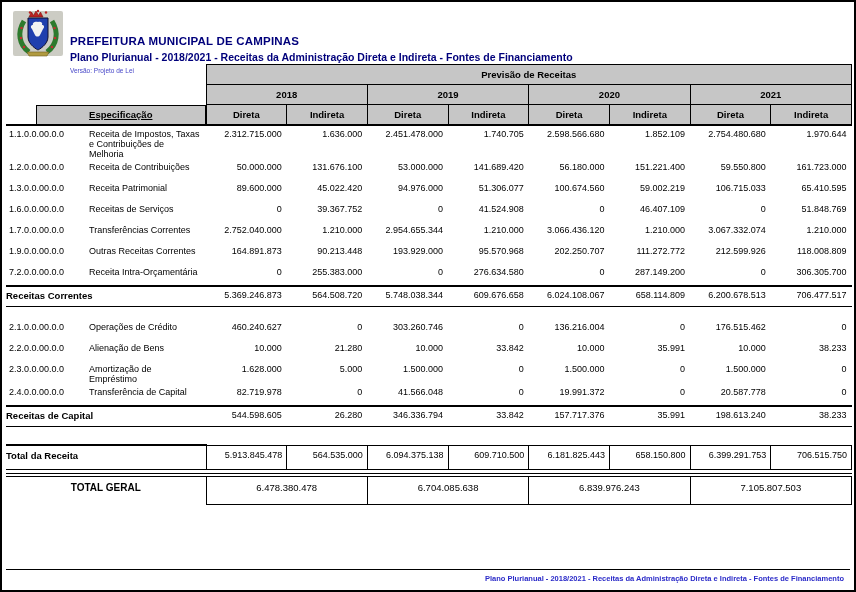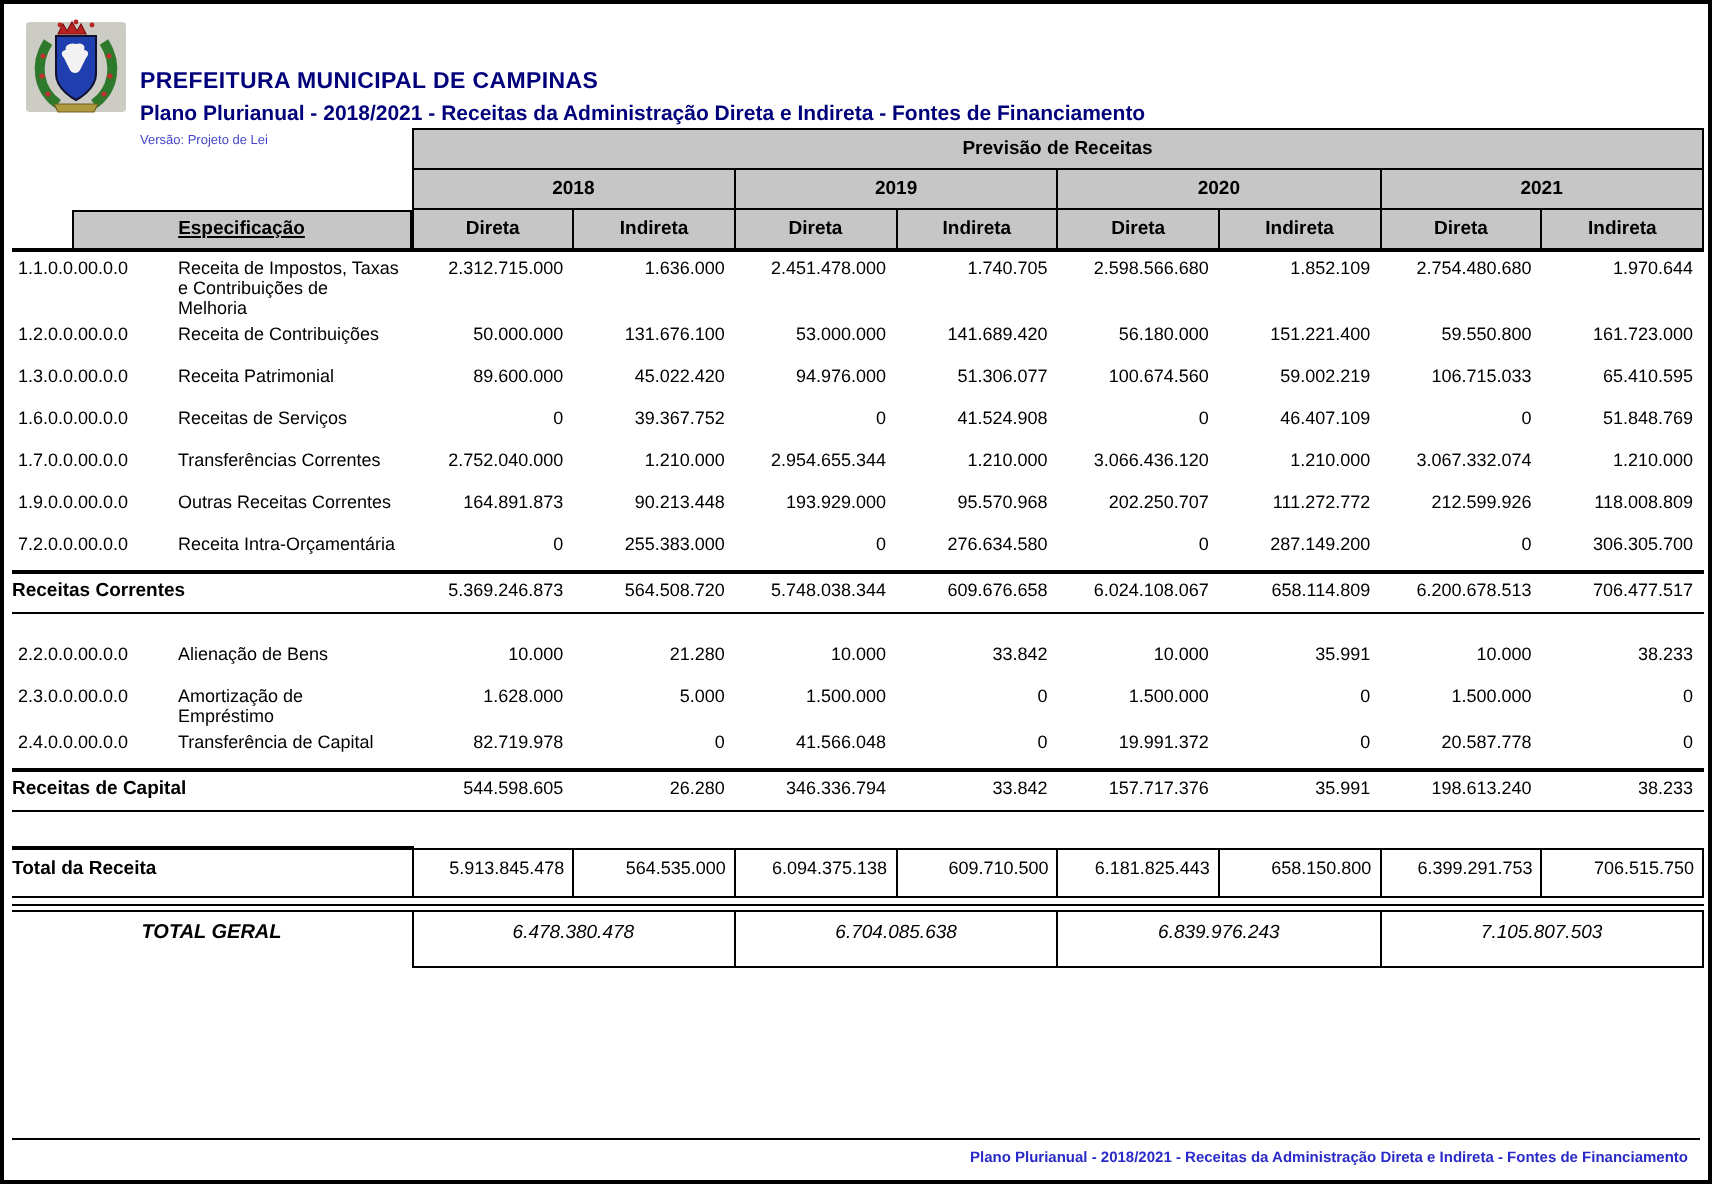--- a/index.html
+++ b/index.html
@@ -34,21 +34,21 @@
   tr.r-subtotal td{border-top:2px solid #000;border-bottom:1px solid #000;height:16px;padding-top:3px;}
   tr.r-subtotal td.lbl{font-weight:bold;font-size:9.5px;}
 
   tr.r-spacer td{border:none;}
 
   tr.r-total td{height:19px;padding-top:4px;}
   tr.r-total td.lbl{border-top:2.5px solid #000;border-bottom:1px solid #000;font-weight:bold;
                     text-align:left;font-size:9.5px;}
   tr.r-total td.box{border:1px solid #000;text-align:right;padding-right:4px;white-space:nowrap;}
 
-  tr.r-grandtotal td{height:22px;padding-top:5px;font-style:italic;}
+  tr.r-grandtotal td{height:22px;padding-top:5px;}
   tr.r-grandtotal td.lbl{border-top:4px double #000;font-weight:bold;text-align:center;font-size:10px;}
   tr.r-grandtotal td.box{border:1px solid #000;border-top:4px double #000;text-align:center;
                          font-size:9.5px;}
 
   
   .footer{position:absolute;left:4px;right:4px;bottom:3px;height:18px;border-top:1.5px solid #000;
           display:flex;align-items:center;justify-content:flex-end;padding-right:6px;box-sizing:border-box;}
   .footer span{color:#2a2ac8;font-size:7.5px;font-weight:bold;}
 </style>
 </head>
@@ -206,20 +206,31 @@
           <td class="num">609.676.658</td>
           <td class="num">6.024.108.067</td>
           <td class="num">658.114.809</td>
           <td class="num">6.200.678.513</td>
           <td class="num">706.477.517</td>
         </tr>
         <tr class="r-spacer">
           <td colspan="9" style="height: 12px;"></td>
         </tr>
         <tr class="r-item">
+          <td class="spec"><span class="code">2.1.0.0.00.0.0</span><span class="desc">Operações de Crédito</span></td>
+          <td class="num">460.240.627</td>
+          <td class="num">0</td>
+          <td class="num">303.260.746</td>
+          <td class="num">0</td>
+          <td class="num">136.216.004</td>
+          <td class="num">0</td>
+          <td class="num">176.515.462</td>
+          <td class="num">0</td>
+        </tr>
+        <tr class="r-item">
           <td class="spec"><span class="code">2.2.0.0.00.0.0</span><span class="desc">Alienação de Bens</span></td>
           <td class="num">10.000</td>
           <td class="num">21.280</td>
           <td class="num">10.000</td>
           <td class="num">33.842</td>
           <td class="num">10.000</td>
           <td class="num">35.991</td>
           <td class="num">10.000</td>
           <td class="num">38.233</td>
         </tr>

